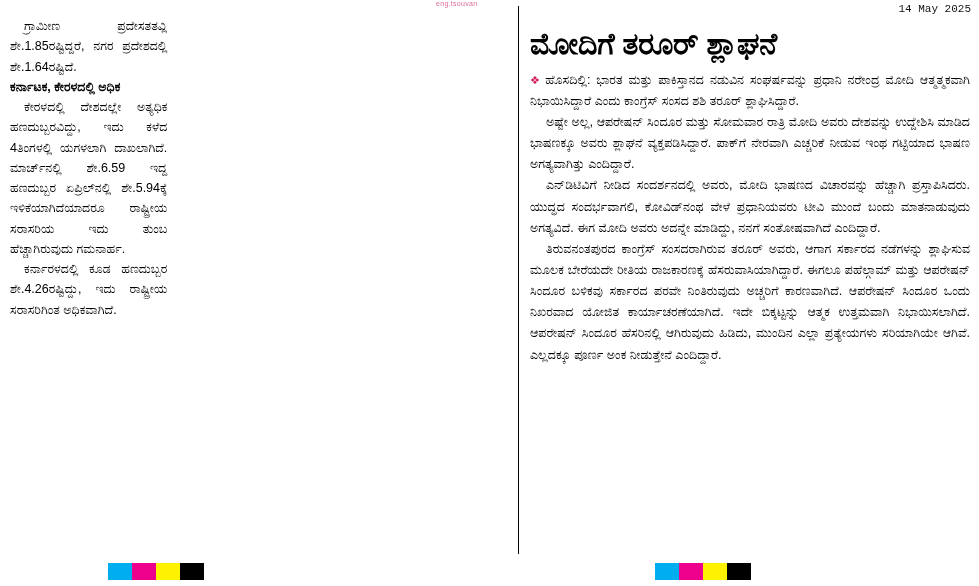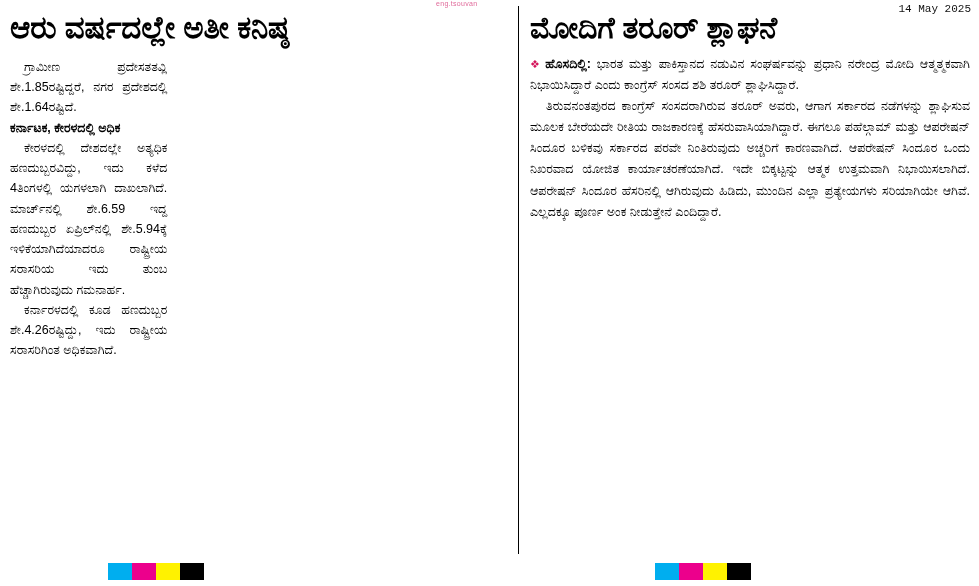--- a/index.html
+++ b/index.html
@@ -48,21 +48,21 @@
   }
   
   .art-left {
     position: absolute;
     top: 8px;
     left: 10px;
     width: 498px;
   }
   .art-right {
     position: absolute;
-    top: 8px;
+    top: 24px;
     left: 530px;
     width: 440px;
   }
   .headline {
     font-family: "Liberation Sans", sans-serif;
     font-weight: bold;
     font-size: 31px;
     line-height: 1.32;
     letter-spacing: -0.2px;
     color: #000;
@@ -86,21 +86,21 @@
     word-spacing: 0px;
   }
   .colbody p {
     margin: 0 0 0 0;
     text-indent: 14px;
   }
   .colbody p.first {
     text-indent: 0;
   }
   .dateline {
-    font-weight: bold;
+    font-weight: normal;
   }
   .bullet {
     color: #d4145a;
     font-size: 11px;
     margin-right: 3px;
   }
   .rbody {
     font-size: 12.6px;
     line-height: 1.68;
     text-align: justify;
@@ -134,35 +134,36 @@
 
 <div class="page">
 
   <div class="watermark">eng.tsouvan</div>
   <div class="date-stamp">14 May 2025</div>
 
   <div class="divider-v"></div>
 
   <div class="art-left">
     <div class="headline">
-      <div>ಆರು ವರ್ಷದಲ್ಲೇ ಅತೀ ಕನಿಷ್ಠ</div>
     </div>
 
     <div class="cols3 colbody">
       <p>ಗ್ರಾಮೀಣ ಪ್ರದೇಸತತವ್ಲಿ ಶೇ.1.85ರಷ್ಟಿದ್ದರೆ, ನಗರ ಪ್ರದೇಶದಲ್ಲಿ ಶೇ.1.64ರಷ್ಟಿದೆ.</p>
       <p class="first" style="font-weight:bold;">ಕರ್ನಾಟಕ, ಕೇರಳದಲ್ಲಿ ಅಧಿಕ</p>
       <p>ಕೇರಳದಲ್ಲಿ ದೇಶದಲ್ಲೇ ಅತ್ಯಧಿಕ ಹಣದುಬ್ಬರವಿದ್ದು, ಇದು ಕಳೆದ 4ತಿಂಗಳಲ್ಲಿ ಯಗಳಲಾಗಿ ದಾಖಲಾಗಿದೆ. ಮಾರ್ಚ್‌ನಲ್ಲಿ ಶೇ.6.59 ಇದ್ದ ಹಣದುಬ್ಬರ ಏಪ್ರಿಲ್‌ನಲ್ಲಿ ಶೇ.5.94ಕ್ಕೆ ಇಳಿಕೆಯಾಗಿದೆಯಾದರೂ ರಾಷ್ಟ್ರೀಯ ಸರಾಸರಿಯ ಇದು ತುಂಬ ಹೆಚ್ಚಾಗಿರುವುದು ಗಮನಾರ್ಹ.</p>
       <p>ಕರ್ನಾರಳದಲ್ಲಿ ಕೂಡ ಹಣದುಬ್ಬರ ಶೇ.4.26ರಷ್ಟಿದ್ದು, ಇದು ರಾಷ್ಟ್ರೀಯ ಸರಾಸರಿಗಿಂತ ಅಧಿಕವಾಗಿದೆ.</p>
     </div>
   </div>
 
   <div class="art-right">
     <div class="headline right-head">ಮೋದಿಗೆ ತರೂರ್‌ ಶ್ಲಾಘನೆ</div>
     <div class="rbody">
       <p class="first"><span class="bullet">❖</span><span class="dateline">ಹೊಸದಿಲ್ಲಿ:</span> <span>ಭಾರತ ಮತ್ತು ಪಾಕಿಸ್ತಾನದ ನಡುವಿನ ಸಂಘರ್ಷವನ್ನು ಪ್ರಧಾನಿ ನರೇಂದ್ರ ಮೋದಿ ಆತ್ಮತ್ಮಕವಾಗಿ ನಿಭಾಯಿಸಿದ್ದಾರೆ ಎಂದು ಕಾಂಗ್ರೆಸ್‌ ಸಂಸದ ಶಶಿ ತರೂರ್‌ ಶ್ಲಾಘಿಸಿದ್ದಾರೆ.</span></p>
+      <p>ಅಷ್ಟೇ ಅಲ್ಲ, ಆಪರೇಷನ್‌ ಸಿಂದೂರ ಮತ್ತು ಸೋಮವಾರ ರಾತ್ರಿ ಮೋದಿ ಅವರು ದೇಶವನ್ನು ಉದ್ದೇಶಿಸಿ ಮಾಡಿದ ಭಾಷಣಕ್ಕೂ ಅವರು ಶ್ಲಾಘನೆ ವ್ಯಕ್ತಪಡಿಸಿದ್ದಾರೆ. ಪಾಕ್‌ಗೆ ನೇರವಾಗಿ ಎಚ್ಚರಿಕೆ ನೀಡುವ ಇಂಥ ಗಟ್ಟಿಯಾದ ಭಾಷಣ ಅಗತ್ಯವಾಗಿತ್ತು ಎಂದಿದ್ದಾರೆ.</p>
+      <p>ಎನ್‌ಡಿಟಿವಿಗೆ ನೀಡಿದ ಸಂದರ್ಶನದಲ್ಲಿ ಅವರು, ಮೋದಿ ಭಾಷಣದ ವಿಚಾರವನ್ನು ಹೆಚ್ಚಾಗಿ ಪ್ರಸ್ತಾಪಿಸಿದರು. ಯುದ್ಧದ ಸಂದರ್ಭವಾಗಲಿ, ಕೋವಿಡ್‌ನಂಥ ವೇಳೆ ಪ್ರಧಾನಿಯವರು ಟೀವಿ ಮುಂದೆ ಬಂದು ಮಾತನಾಡುವುದು ಅಗತ್ಯವಿದೆ. ಈಗ ಮೋದಿ ಅವರು ಅದನ್ನೇ ಮಾಡಿದ್ದು, ನನಗೆ ಸಂತೋಷವಾಗಿದೆ ಎಂದಿದ್ದಾರೆ.</p>
       <p>ತಿರುವನಂತಪುರದ ಕಾಂಗ್ರೆಸ್‌ ಸಂಸದರಾಗಿರುವ ತರೂರ್‌ ಅವರು, ಆಗಾಗ ಸರ್ಕಾರದ ನಡೆಗಳನ್ನು ಶ್ಲಾಘಿಸುವ ಮೂಲಕ ಬೇರೆಯದೇ ರೀತಿಯ ರಾಜಕಾರಣಕ್ಕೆ ಹೆಸರುವಾಸಿಯಾಗಿದ್ದಾರೆ. ಈಗಲೂ ಪಹೆಲ್ಗಾಮ್‌ ಮತ್ತು ಆಪರೇಷನ್‌ ಸಿಂದೂರ ಬಳಿಕವು ಸರ್ಕಾರದ ಪರವೇ ನಿಂತಿರುವುದು ಅಚ್ಚರಿಗೆ ಕಾರಣವಾಗಿದೆ. ಆಪರೇಷನ್‌ ಸಿಂದೂರ ಒಂದು ನಿಖರವಾದ ಯೋಜಿತ ಕಾರ್ಯಾಚರಣೆಯಾಗಿದೆ. ಇದೇ ಬಿಕ್ಕಟ್ಟನ್ನು ಆತ್ಮಕ ಉತ್ತಮವಾಗಿ ನಿಭಾಯಿಸಲಾಗಿದೆ. ಆಪರೇಷನ್‌ ಸಿಂದೂರ ಹೆಸರಿನಲ್ಲಿ ಆಗಿರುವುದು ಹಿಡಿದು, ಮುಂದಿನ ಎಲ್ಲಾ ಪ್ರತ್ಯೇಯಗಳು ಸರಿಯಾಗಿಯೇ ಆಗಿವೆ. ಎಲ್ಲದಕ್ಕೂ ಪೂರ್ಣ ಅಂಕ ನೀಡುತ್ತೇನೆ ಎಂದಿದ್ದಾರೆ.</p>
     </div>
   </div>
 
   <div class="colorbar cb-left">
     <div class="sw sw-c"></div>
     <div class="sw sw-m"></div>
     <div class="sw sw-y"></div>
     <div class="sw sw-k"></div>
   </div>

